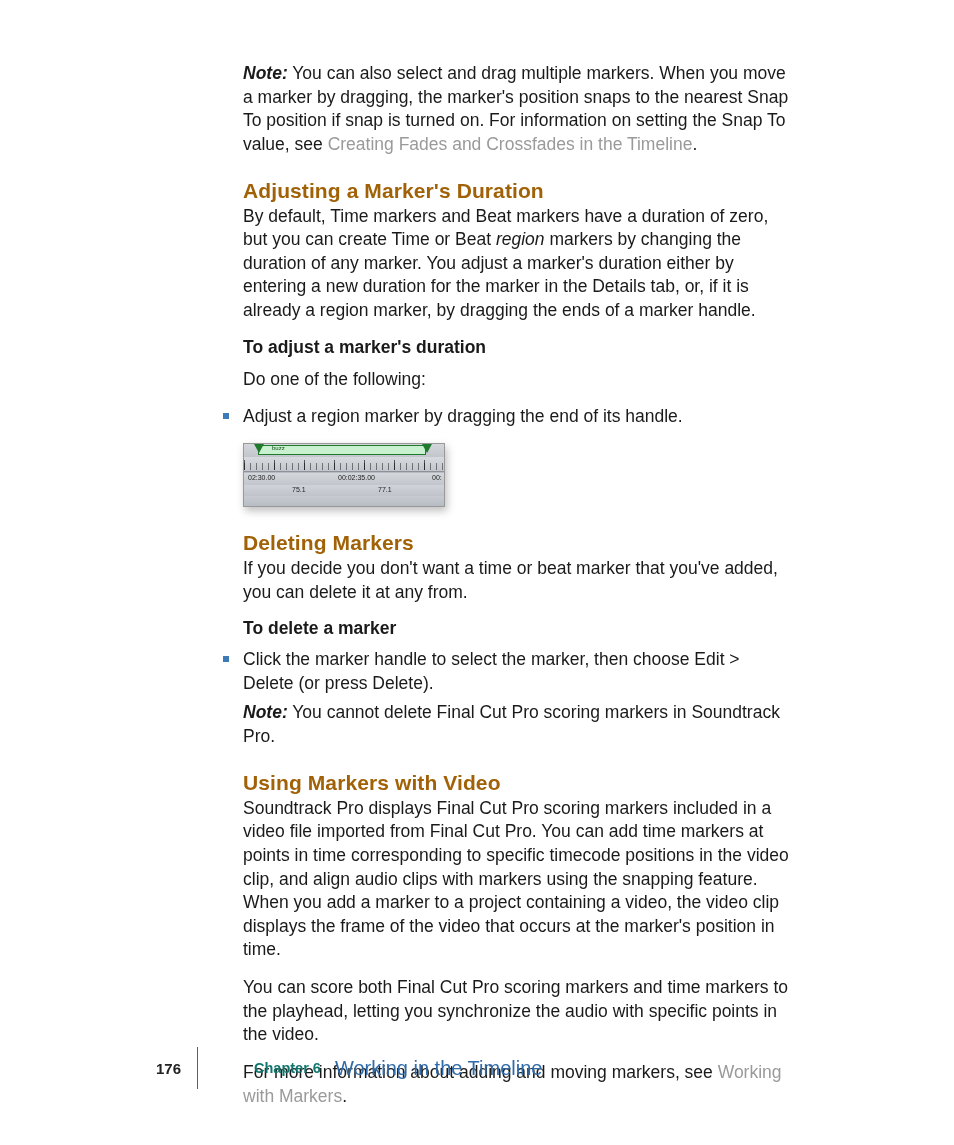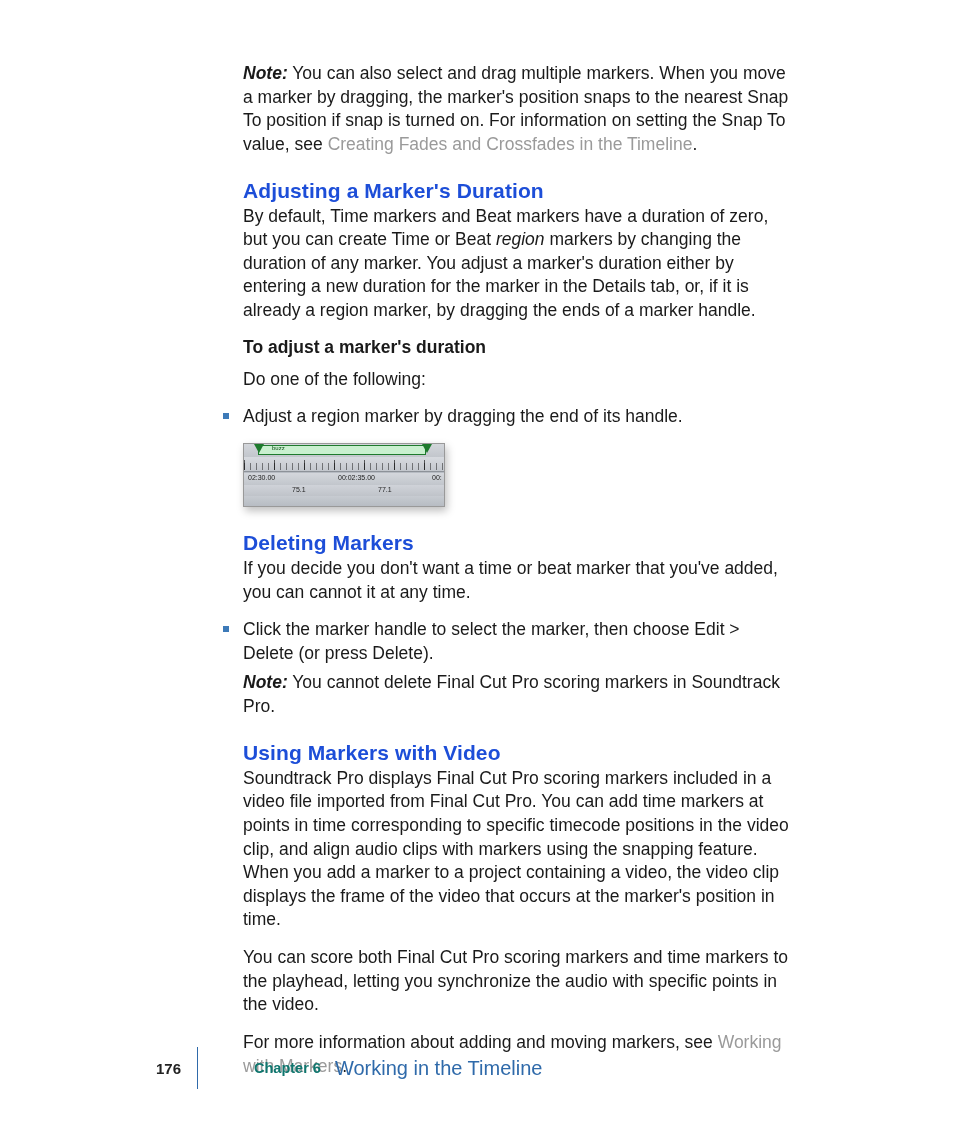--- a/index.html
+++ b/index.html
@@ -29,21 +29,21 @@
     font-style: italic;
     font-weight: 600;
   }
   .italic { font-style: italic; }
   .link {
     color: #9a9a9a;
   }
   h2.section {
     font-size: 21px;
     font-weight: 600;
-    color: #1d4ed8;
+    color: #a16207;
     margin: 22px 0 2px 0;
     letter-spacing: 0.1px;
   }
   .subhead {
     font-size: 17.5px;
     font-weight: 700;
     margin: 14px 0 0 0;
   }
   .after-subhead {
     margin-top: 10px;
@@ -252,22 +252,23 @@
       <span style="left:188px">00:</span>
     </div>
     <div class="tl-beats">
       <span style="left:48px">75.1</span>
       <span style="left:134px">77.1</span>
     </div>
     <div class="tl-bottom"></div>
   </div>
 
   <h2 class="section" style="margin-top:24px">Deleting Markers</h2>
-  <p class="body-text">If you decide you don't want a time or beat marker that you've added, you can cannot it at any time.</p>
-
+  <p class="body-text">If you decide you don't want a time or beat marker that you've added, you can delete it at any from.</p>
+
+  <p class="subhead">To delete a marker</p>
   <ul class="square" style="margin-top:9px">
     <li>
       <span>Click the marker handle to select the marker, then choose Edit &gt; Delete (or press Delete).</span>
       <p class="body-text sub-note" style="margin-bottom:0">
         <span class="note-label">Note:</span>
         <span> </span><span>You cannot delete Final Cut Pro scoring markers in Soundtrack Pro.</span>
       </p>
     </li>
   </ul>
 

